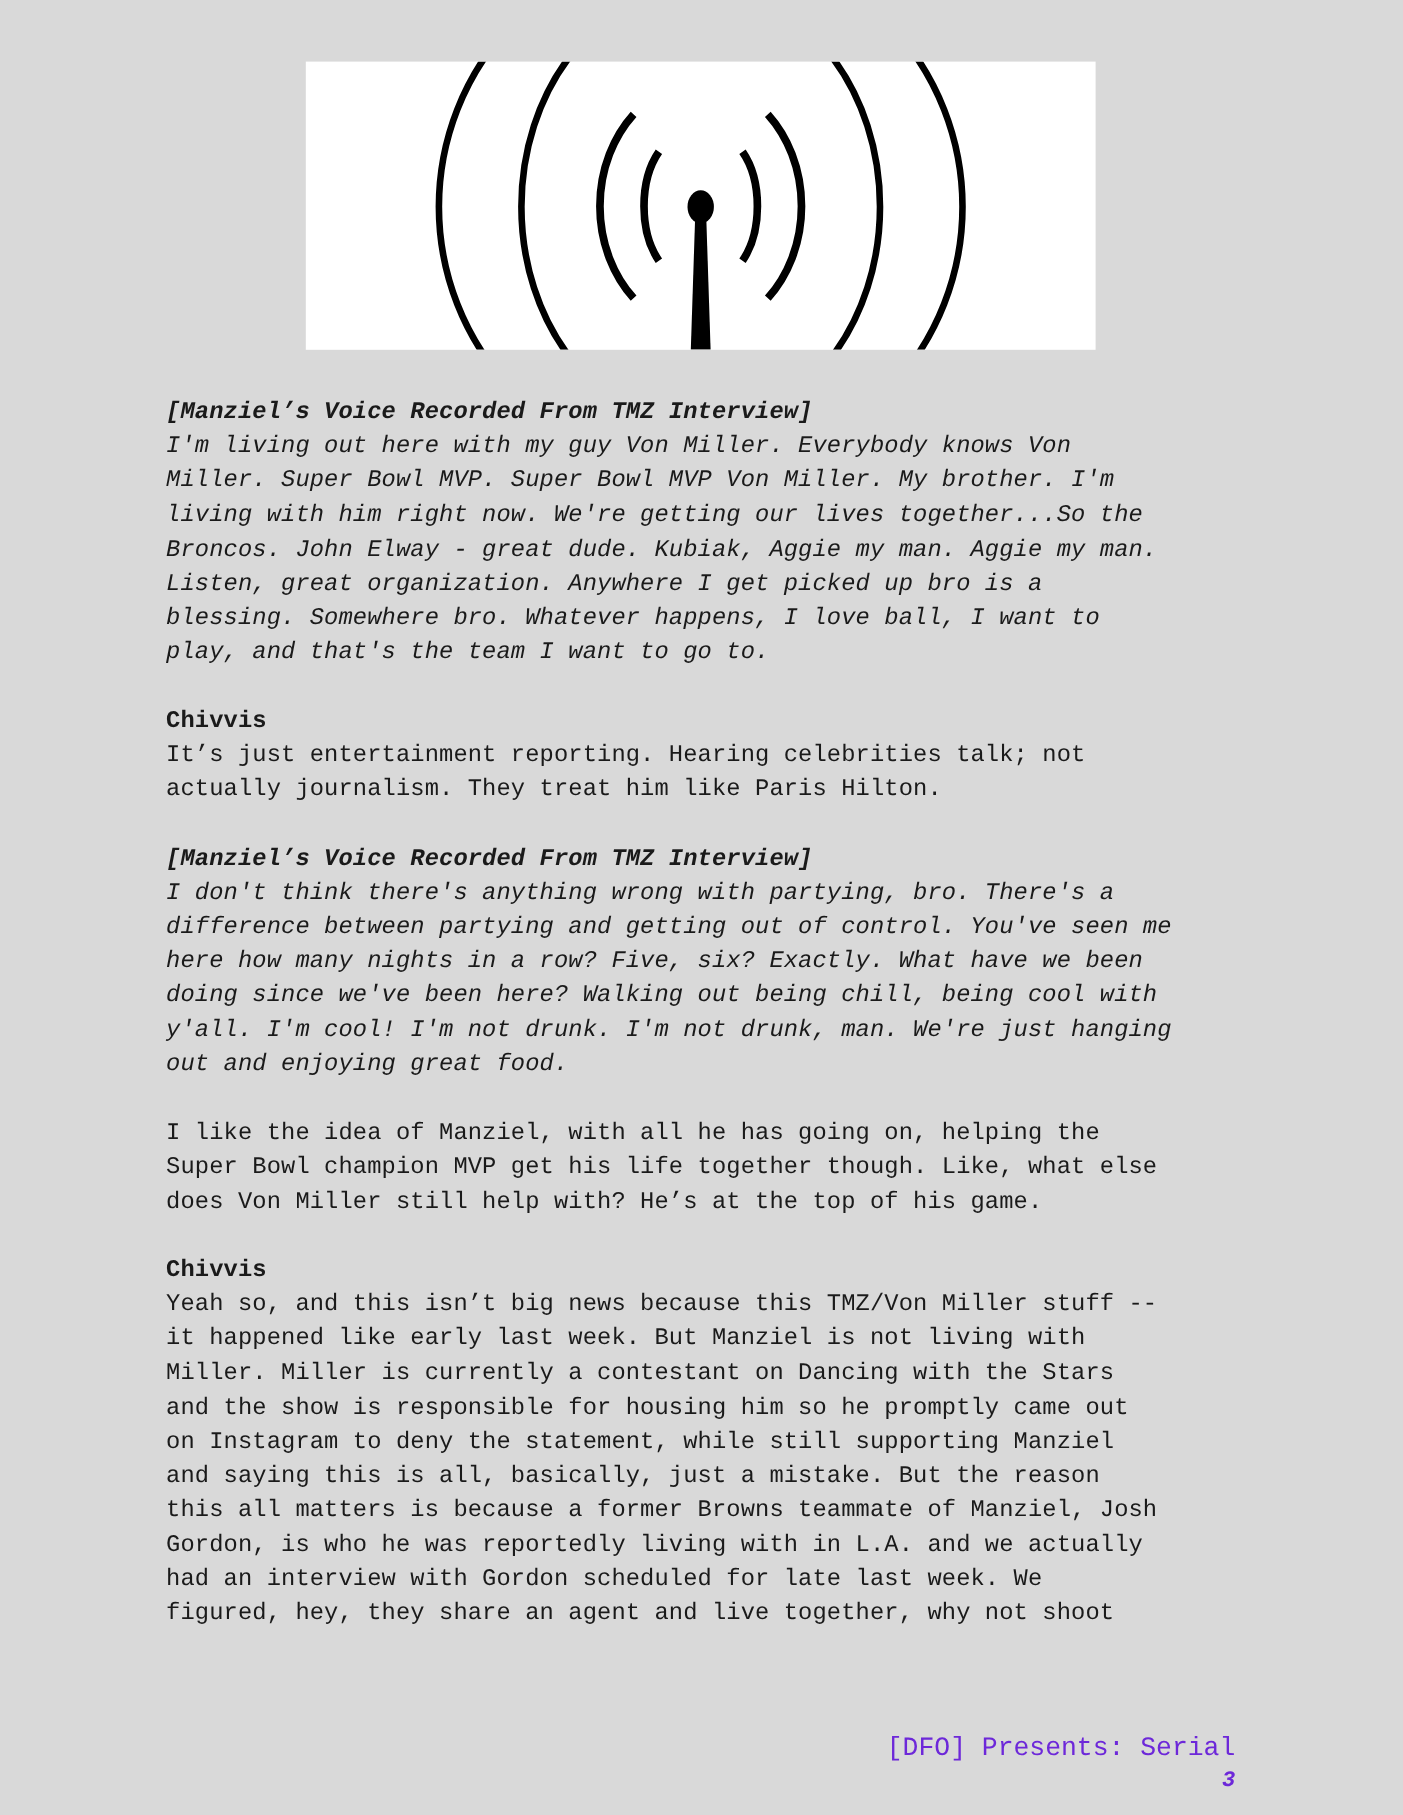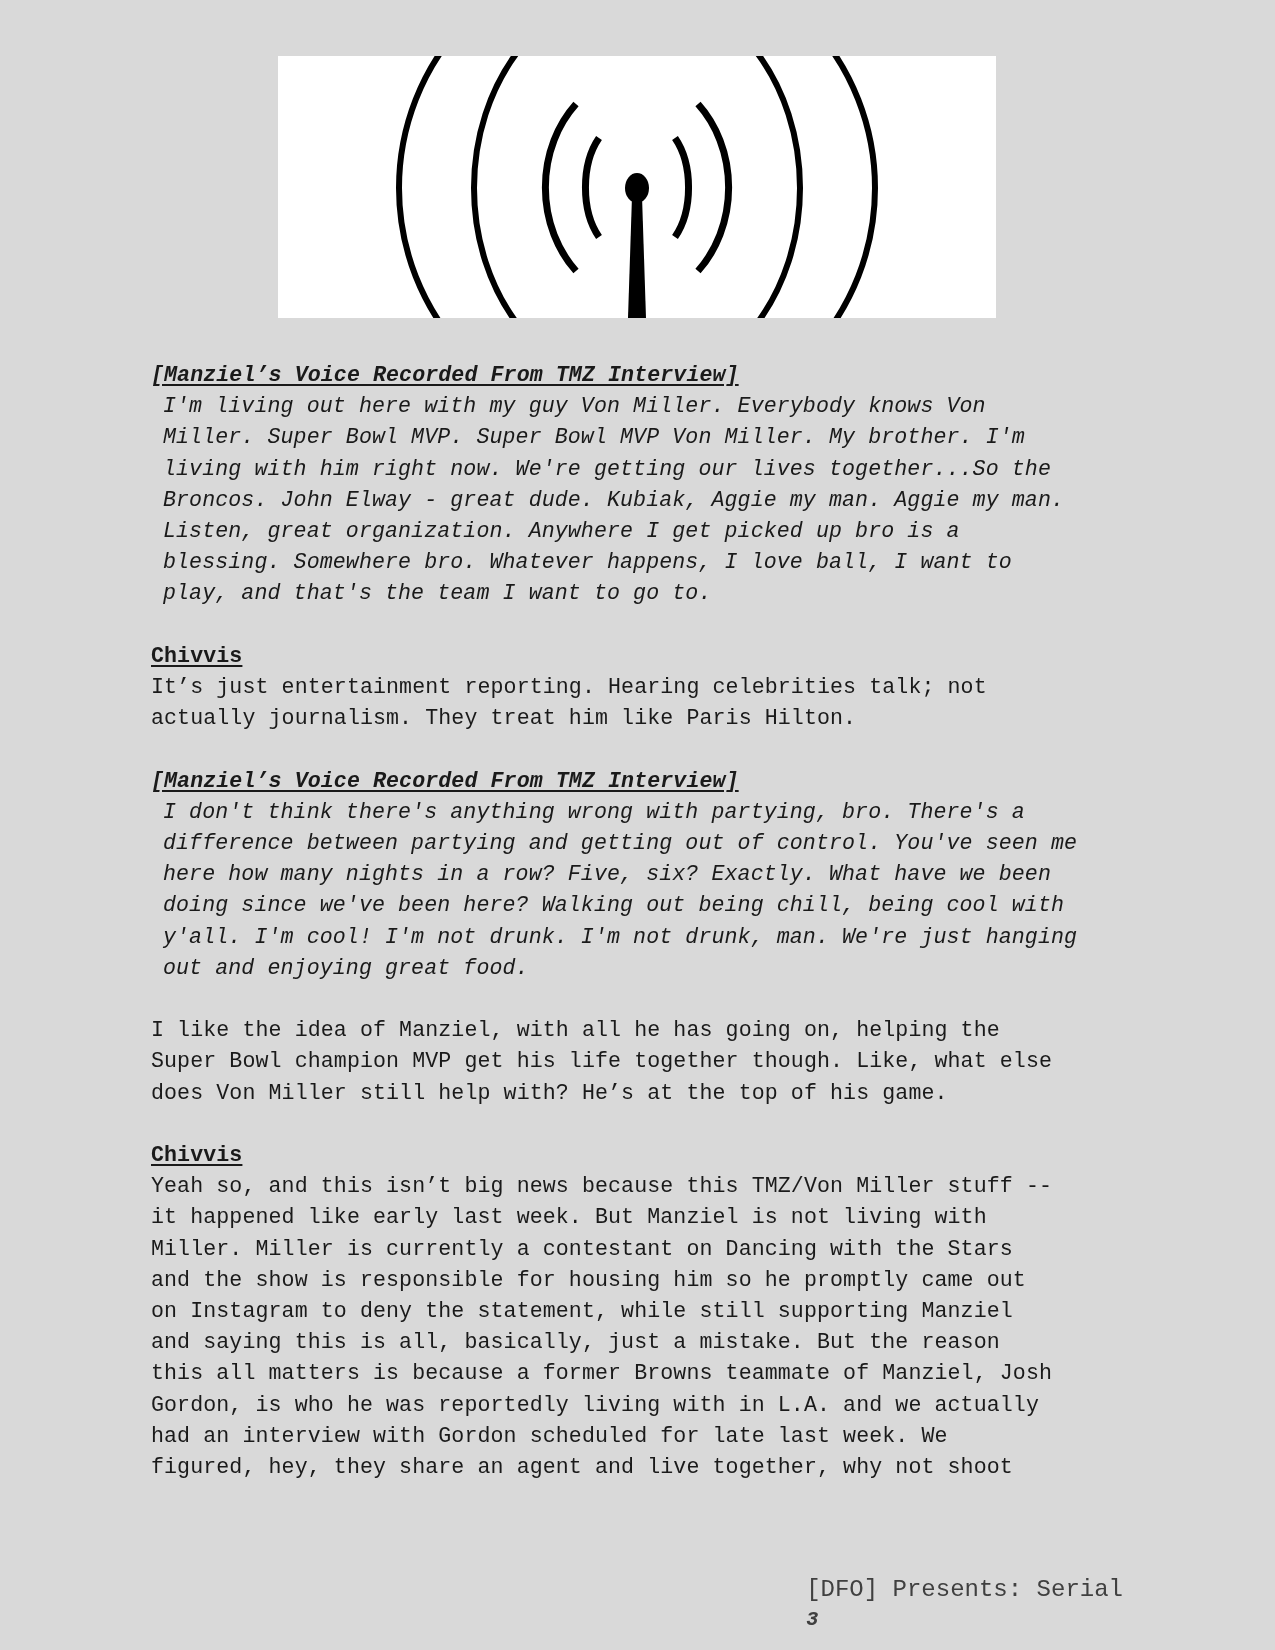--- a/index.html
+++ b/index.html
@@ -11,27 +11,27 @@
   .banner {
     position:absolute; left:278px; top:56px; width:718px; height:262px;
     background:#ffffff; overflow:hidden;
   }
   .banner svg { display:block; }
   .content {
     position:absolute; left:151px; top:360px; width:990px;
     font-size:21.6px; line-height:31.2px; letter-spacing:0.1px;
   }
   .block { margin:0 0 31.2px 0; }
-  .speaker { font-weight:bold; text-decoration:underline; text-underline-offset:3px; }
+  .speaker { font-weight:bold; text-underline-offset:3px; }
   .speaker.ital { font-style:italic; }
   .para { white-space:pre-line; }
-  .para.ital { font-style:italic;margin-left:12px; }
+  .para.ital { font-style:italic; }
   .footer {
-    position:absolute; right:152px; top:1573px; 
-    color:#404040; font-size:24px; line-height:34px;
+    position:absolute; right:152px; top:1573px; text-align:right;
+    color:#6d28d9; font-size:24px; line-height:34px;
   }
   .footer .page { font-style:italic; font-weight:bold; font-size:20px; line-height:26px; }
 </style>
 </head>
 <body>
 
 <div class="banner">
   <svg width="718" height="262" viewBox="0 0 718 262">
     <g fill="none" stroke="#000" stroke-width="6">
 

